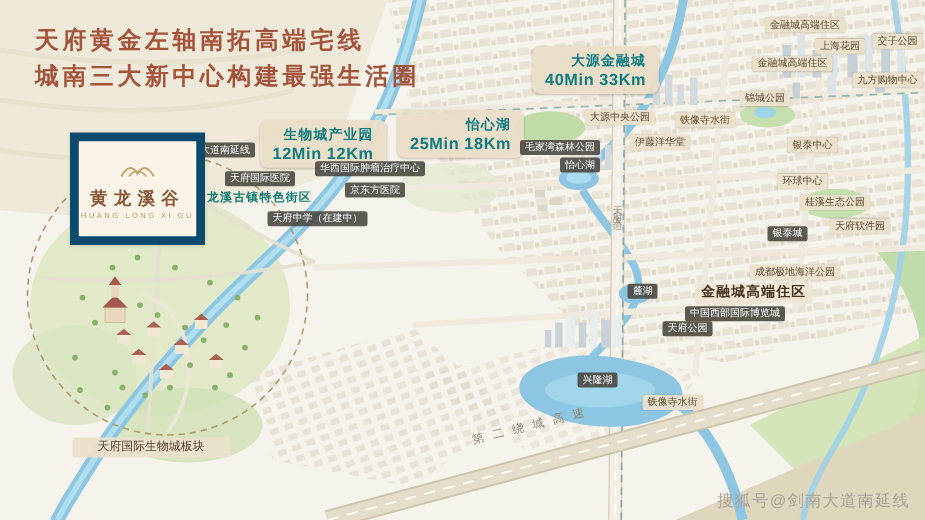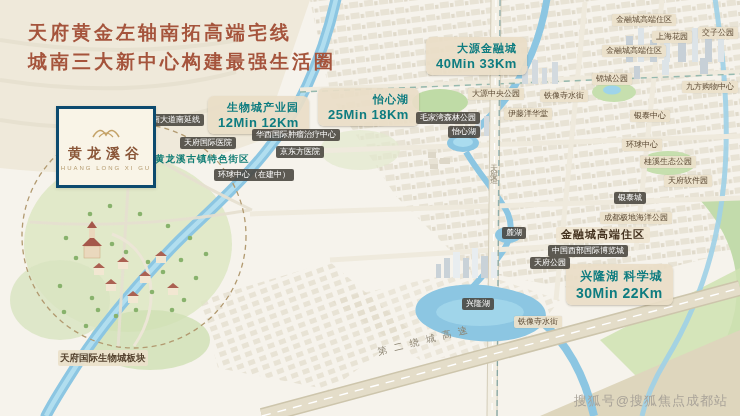--- a/index.html
+++ b/index.html
@@ -4,21 +4,21 @@
 <style>
   html,body{margin:0;padding:0;background:#f6f3ec;}
   #stage{position:relative;width:740px;height:416px;overflow:hidden;background:#f6f3ec;
          font-family:"Liberation Sans",sans-serif;}
   #mapart{position:absolute;left:0;top:0;z-index:0;}
 
   .title{position:absolute;left:28px;top:18px;z-index:3;color:#a5543c;
          font-family:"Liberation Serif",serif;font-weight:600;font-size:19px;
          letter-spacing:3px;line-height:29px;}
   .logo{position:absolute;left:56px;top:106px;width:94px;height:76px;z-index:3;
-        background:#f9f4e7;border:3px solid #0c4a6e;box-shadow:0 1px 3px rgba(80,60,30,.15);
+        background:#f9f4e7;border:7px solid #0c4a6e;box-shadow:0 1px 3px rgba(80,60,30,.15);
         display:flex;flex-direction:column;align-items:center;justify-content:center;gap:2px;}
   .logo .name{color:#8a5638;font-size:14px;letter-spacing:5px;font-weight:700;
               font-family:"Liberation Serif",serif;}
   .logo .sub{color:#b49a6e;font-size:6px;letter-spacing:2px;}
 
   .callout{position:absolute;z-index:2;background:rgba(233,221,199,.92);border-radius:6px;
            padding:4px 10px;text-align:right;color:#0e7c80;
            box-shadow:0 1px 2px rgba(90,75,50,.3);white-space:nowrap;}
   .callout .t{font-size:11px;font-weight:700;letter-spacing:1px;}
   .callout .m{font-size:13px;font-weight:700;letter-spacing:.5px;}
@@ -26,21 +26,21 @@
   .callout.big .m{font-size:14px;}
 
   .mlabel{position:absolute;z-index:2;white-space:nowrap;border-radius:2px;line-height:1.25;}
   .mlabel.dark{background:rgba(72,68,62,.88);color:#fff;font-size:8px;padding:1px 4px;}
   .mlabel.tan{background:rgba(235,224,202,.95);color:#5c4a34;font-size:8px;padding:1px 4px;
               box-shadow:0 0 1px rgba(60,45,20,.3);}
   .mlabel.teal{color:#0e7c74;font-size:9.5px;font-weight:700;letter-spacing:1px;}
   .mlabel.bold{background:rgba(238,228,208,.85);color:#44321f;font-size:11px;font-weight:700;
                letter-spacing:1px;padding:1px 5px;}
   .mlabel.tan-big{background:rgba(235,224,202,.95);color:#54422e;font-size:9.5px;
-                  font-weight:700;padding:2px 2px;}
+                  font-weight:400;padding:2px 20px;}
 
   .roadlabel{position:absolute;z-index:2;color:#8d8573;font-size:9.5px;}
   .roadlabel.r1{left:378px;top:346px;transform:rotate(-14deg);transform-origin:left center;
                 letter-spacing:7px;}
   .roadlabel.vertical{left:487px;top:158px;writing-mode:vertical-rl;letter-spacing:4px;
                       font-size:8px;color:#9a927e;}
   .watermark{position:absolute;right:12px;bottom:6px;z-index:4;color:#a9a399;
              font-size:13px;letter-spacing:1px;}
 </style>
 </head>
@@ -236,59 +236,55 @@
         <path d="M8,14 Q15,6 22,14" fill="none" stroke="#c4a267" stroke-width="1.2"></path>
       </svg>
     </span>
     <div class="name">黄龙溪谷</div>
     <div class="sub">HUANG LONG XI GU</div>
   </div>
 
   <div class="roadlabel r1">第二绕城高速</div>
   <div class="roadlabel vertical">天府大道</div>
 
-  <div class="watermark">搜狐号@搜狐焦点成都站</div>
+  <div class="watermark">搜狐号@剑南大道南延线</div>
 <div class="callout" style="left: 208px; top: 96px;">
       <div class="t">生物城产业园</div>
       <div class="m">12Min 12Km</div>
     </div>
     <div class="callout" style="left: 318px; top: 88px;">
       <div class="t">怡心湖</div>
       <div class="m">25Min 18Km</div>
     </div>
     <div class="callout" style="left: 426px; top: 37px;">
       <div class="t">大源金融城</div>
       <div class="m">40Min 33Km</div>
     </div>
-    <div class="callout big" style="left: 566px; top: 264px;">
-      <div class="t">兴隆湖 科学城</div>
-      <div class="m">30Min 22Km</div>
-    </div>
     <div class="mlabel dark" style="left: 140px; top: 114px;">剑南大道南延线</div>
     <div class="mlabel dark" style="left: 180px; top: 137px;">天府国际医院</div>
     <div class="mlabel teal" style="left: 155px; top: 153px;">黄龙溪古镇特色街区</div>
-    <div class="mlabel dark" style="left: 214px; top: 169px;">环球中心（在建中）</div>
+    <div class="mlabel dark" style="left: 214px; top: 169px;">天府中学（在建中）</div>
     <div class="mlabel dark" style="left: 252px; top: 129px;">华西国际肿瘤治疗中心</div>
     <div class="mlabel dark" style="left: 276px; top: 146px;">京东方医院</div>
     <div class="mlabel dark" style="left: 416px; top: 112px;">毛家湾森林公园</div>
     <div class="mlabel dark" style="left: 448px; top: 126px;">怡心湖</div>
     <div class="mlabel tan" style="left: 504px; top: 108px;">伊藤洋华堂</div>
     <div class="mlabel tan" style="left: 468px; top: 88px;">大源中央公园</div>
     <div class="mlabel tan" style="left: 540px; top: 90px;">铁像寺水街</div>
     <div class="mlabel tan" style="left: 566px; top: 45px; margin-left: 36px;">金融城高端住区</div>
     <div class="mlabel tan" style="left: 612px; top: 14px;">金融城高端住区</div>
     <div class="mlabel tan" style="left: 652px; top: 31px;">上海花园</div>
     <div class="mlabel tan" style="left: 698px; top: 27px;">交子公园</div>
-    <div class="mlabel tan" style="left: 682px; top: 58px; margin-top: 23px;">九方购物中心</div>
+    <div class="mlabel tan" style="left: 682px; top: 58px;">九方购物中心</div>
     <div class="mlabel tan" style="left: 592px; top: 73px;">锦城公园</div>
     <div class="mlabel tan" style="left: 630px; top: 110px;">银泰中心</div>
     <div class="mlabel tan" style="left: 622px; top: 139px;">环球中心</div>
     <div class="mlabel tan" style="left: 640px; top: 156px;">桂溪生态公园</div>
     <div class="mlabel tan" style="left: 628px; top: 175px; margin-left: 36px;">天府软件园</div>
-    <div class="mlabel dark" style="left: 614px; top: 192px;">银泰城</div>
+    <div class="mlabel dark" style="left: 614px; top: 181px;">银泰城</div>
     <div class="mlabel tan" style="left: 600px; top: 212px;">成都极地海洋公园</div>
     <div class="mlabel bold" style="left: 556px; top: 227px;">金融城高端住区</div>
     <div class="mlabel dark" style="left: 548px; top: 245px; text-align: center;">中国西部国际博览城</div>
     <div class="mlabel dark" style="left: 530px; top: 257px;">天府公园</div>
     <div class="mlabel dark" style="left: 502px; top: 227px;">麓湖</div>
     <div class="mlabel dark" style="left: 462px; top: 298px;">兴隆湖</div>
     <div class="mlabel tan" style="left: 514px; top: 316px;">铁像寺水街</div>
     <div class="mlabel tan-big" style="left: 58px; top: 350px;">天府国际生物城板块</div>
   </div>
 

